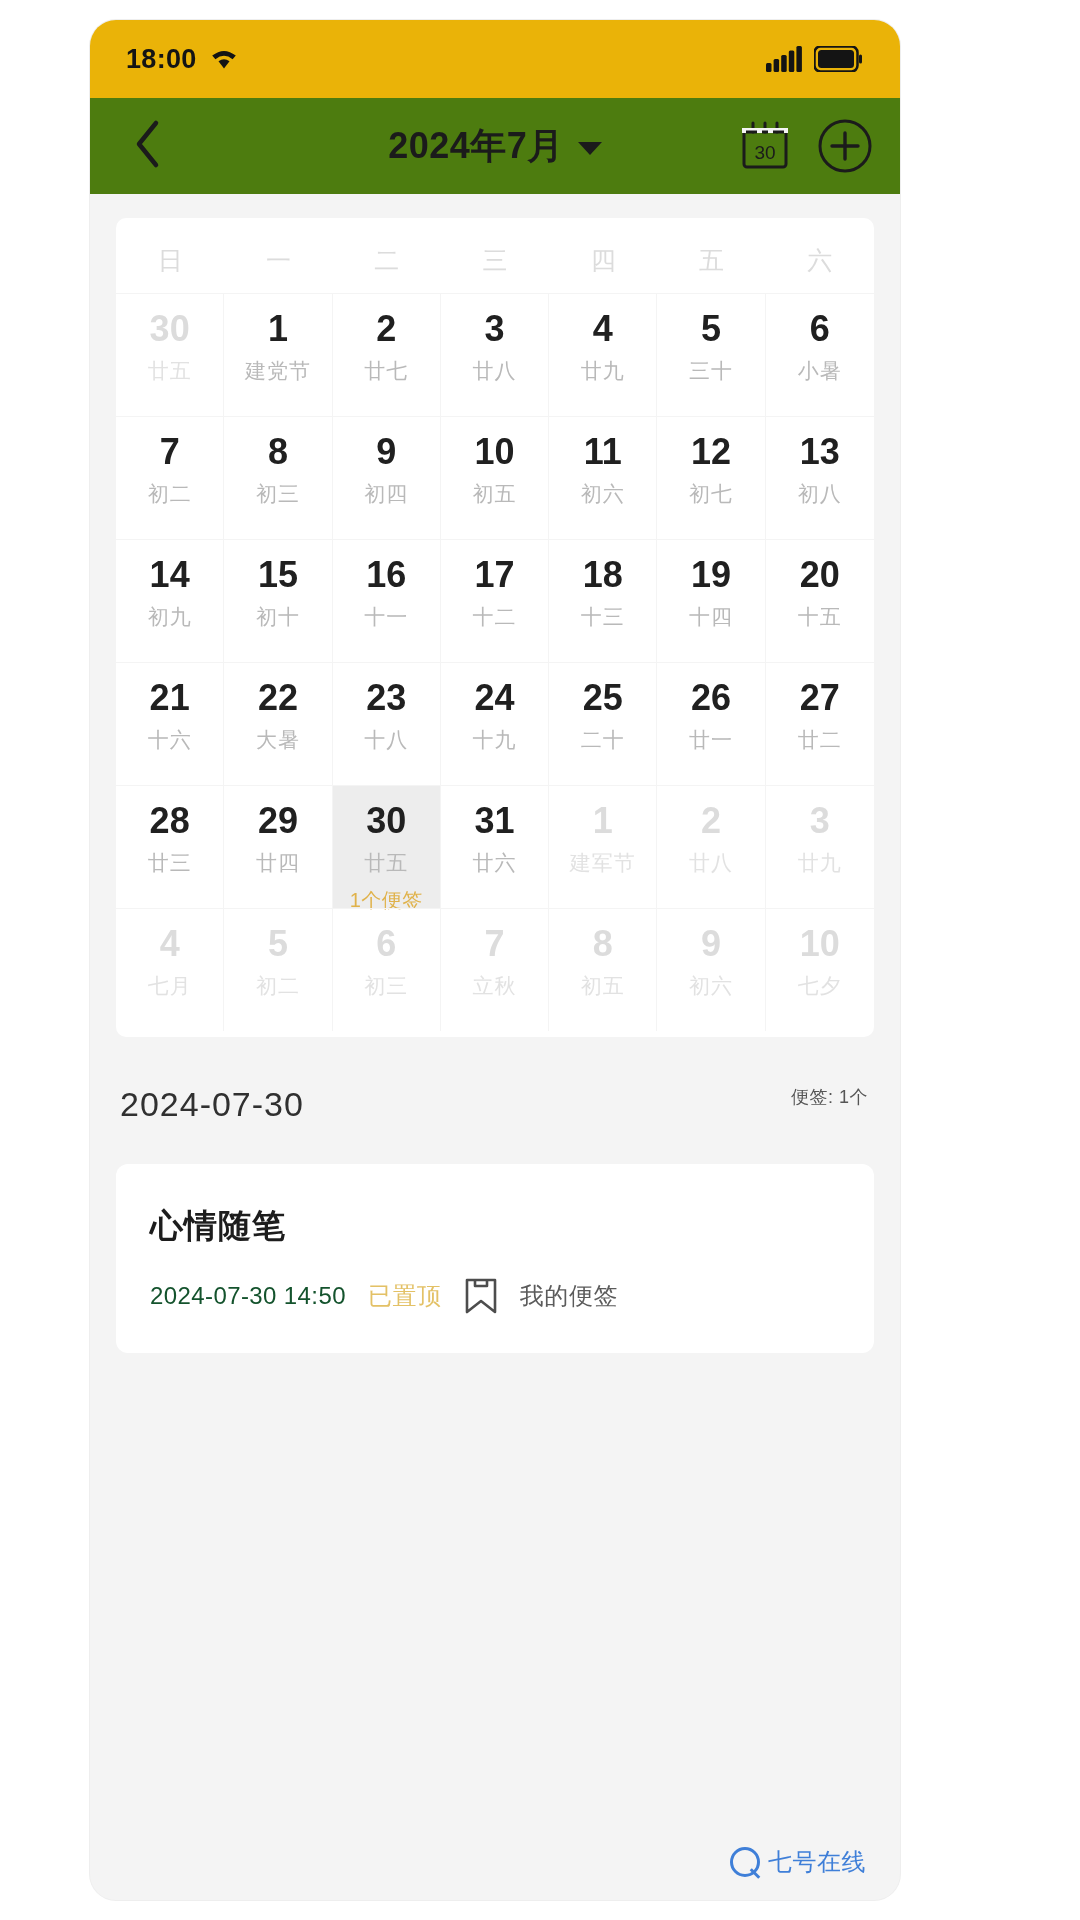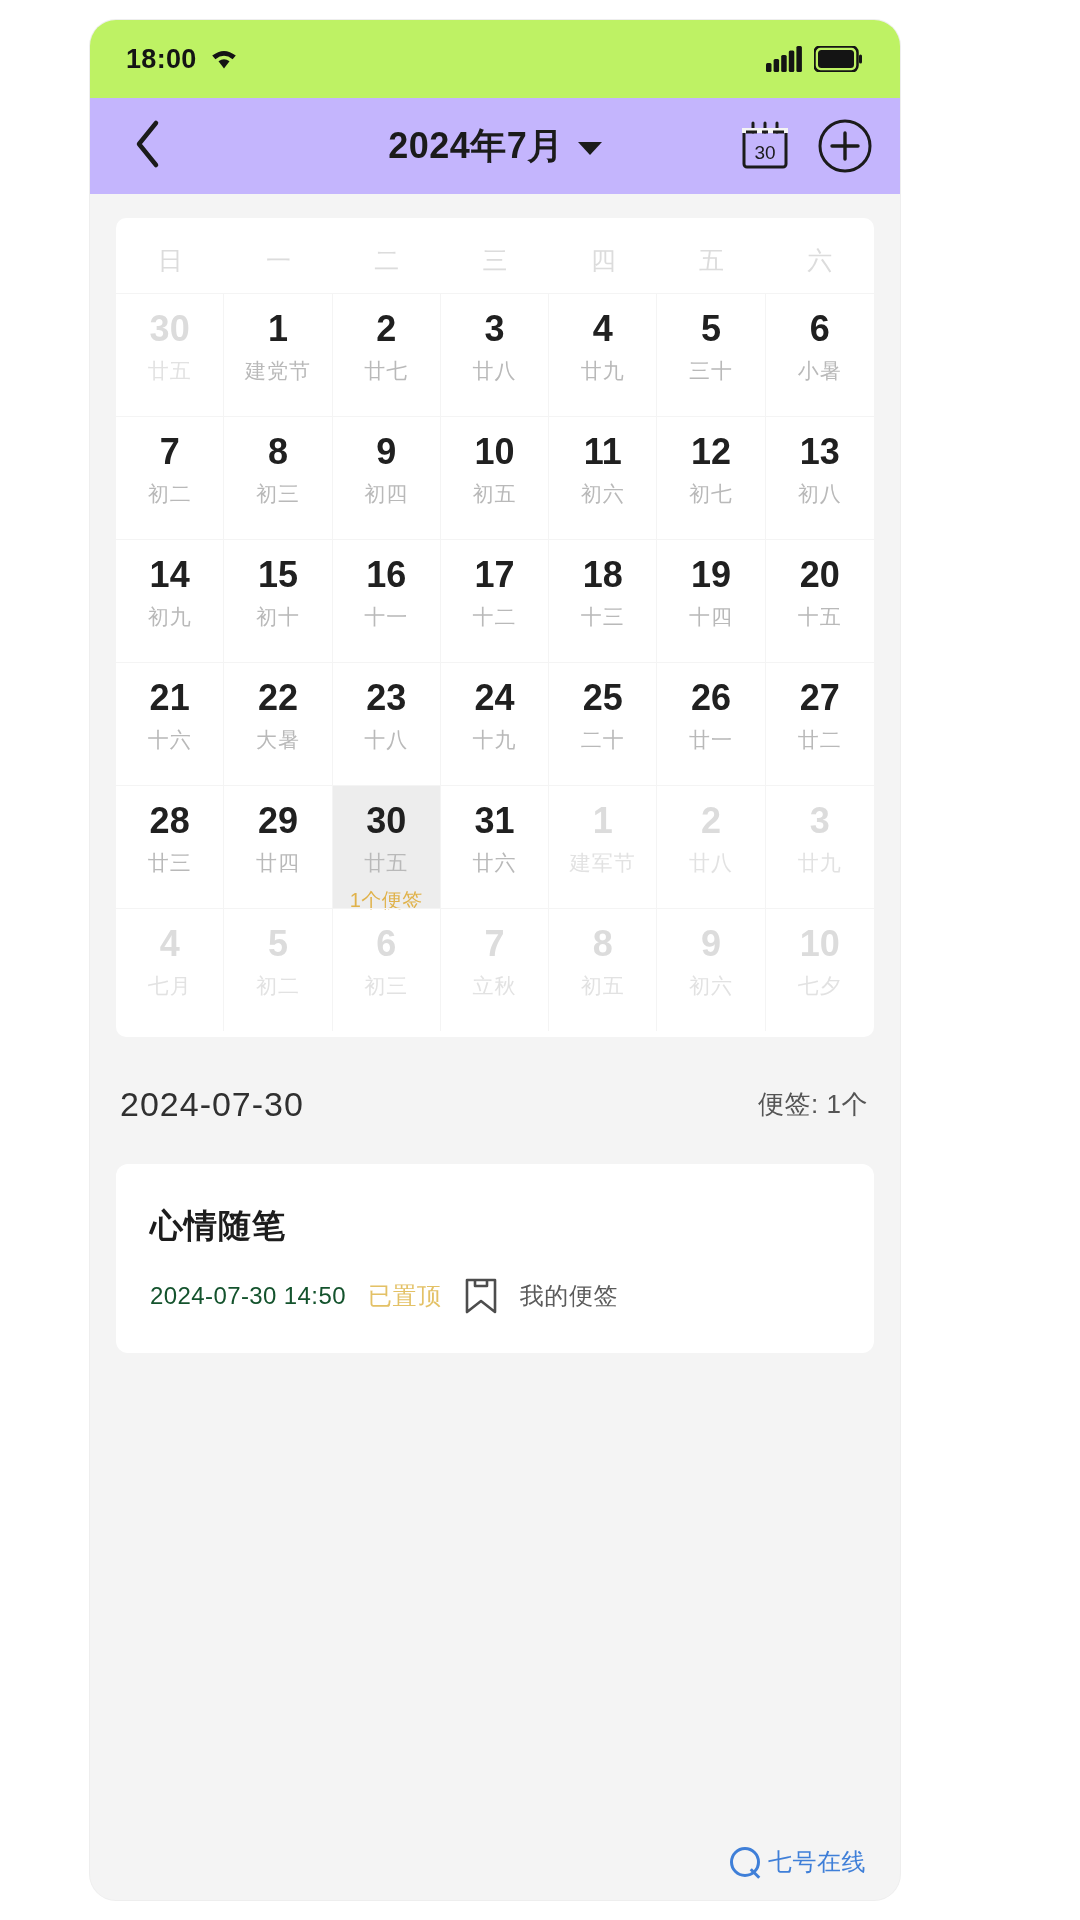--- a/index.html
+++ b/index.html
@@ -19,34 +19,34 @@
     box-shadow: 0 0 0 1px #eeeeee;
   }
 
   
   .statusbar {
     height: 78px;
     display: flex;
     align-items: center;
     justify-content: space-between;
     padding: 0 38px 0 36px;
-    background: #bef264;
+    background: #eab308;
   }
   .sb-left { display: flex; align-items: center; gap: 12px; }
   .sb-time { font-size: 27px; font-weight: 600; color: #141414; letter-spacing: .3px; }
   .sb-right { display: flex; align-items: center; gap: 12px; }
   .wifi svg, .sig svg, .bat svg { display: block; }
 
   
   .navbar {
     height: 96px;
     display: flex;
     align-items: center;
     padding: 0 28px 0 26px;
-    background: #c4b5fd;
+    background: #4d7c0f;
     position: relative;
   }
   .nav-back {
     width: 64px; height: 64px;
     display: flex; align-items: center; justify-content: center;
   }
   .nav-title-wrap {
     position: absolute;
     left: 0; right: 0;
     display: flex; align-items: center; justify-content: center;
@@ -124,31 +124,31 @@
   .cell .badge {
     font-size: 20px;
     color: #e0b24a;
     margin-top: 10px;
     letter-spacing: .5px;
   }
 
   
   .summary {
     display: flex;
-    align-items: center;
+    align-items: flex-start;
     justify-content: space-between;
     padding: 48px 32px 0 30px;
   }
   .summary .date {
     font-size: 34px;
     color: #303030;
     letter-spacing: 1px;
   }
   .summary .count {
-    font-size: 26px;
+    font-size: 18px;
     color: #555555;
     letter-spacing: .5px;
   }
 
   
   .note-card {
     margin: 40px 26px 0 26px;
     background: #ffffff;
     border-radius: 12px;
     padding: 40px 34px 38px 34px;

